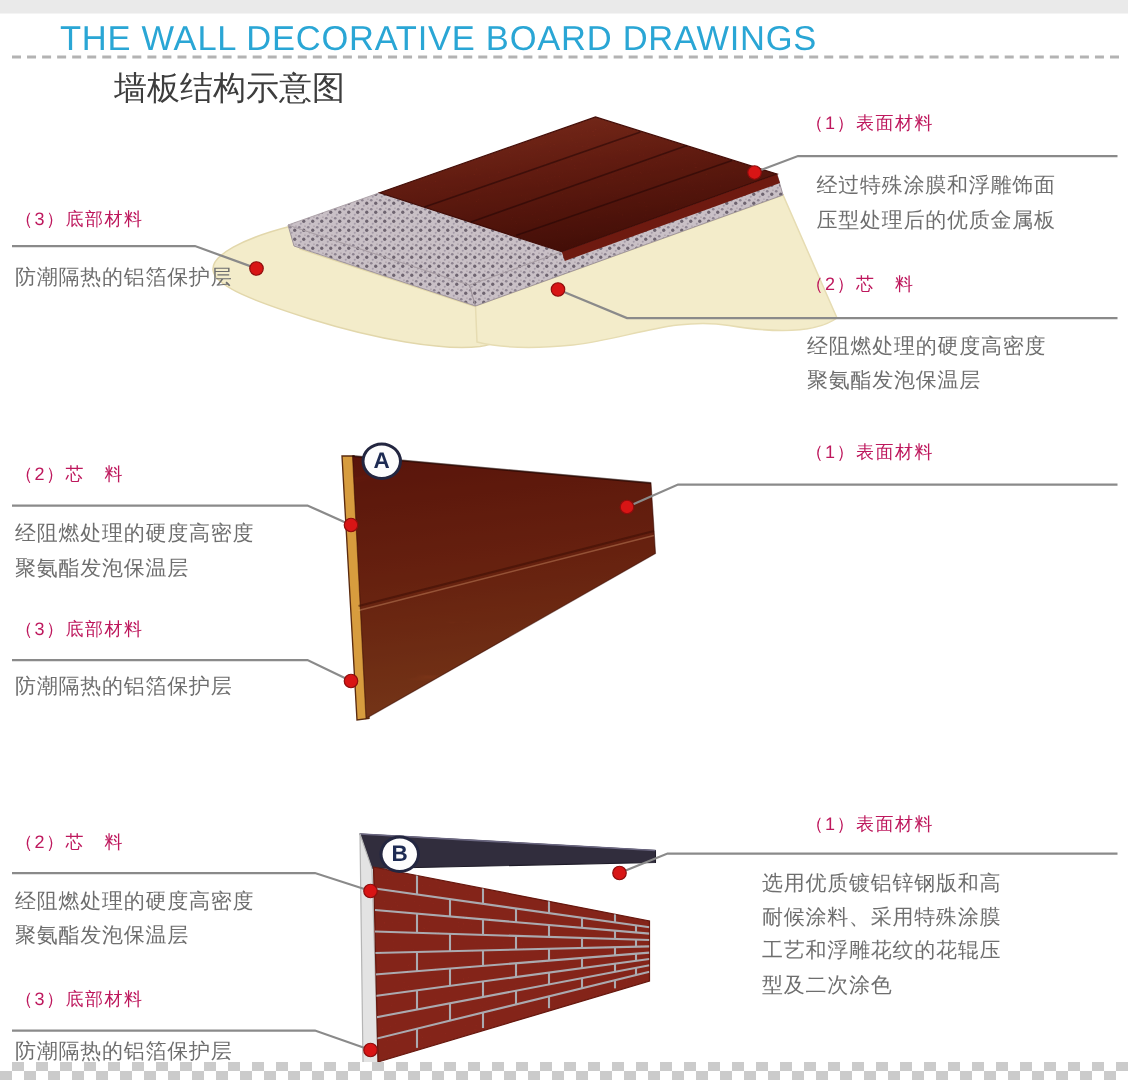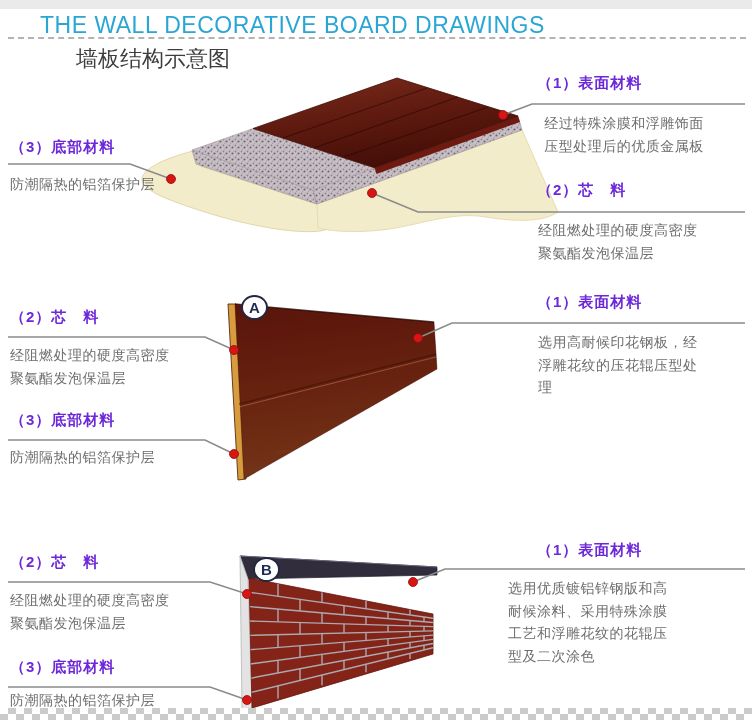--- a/index.html
+++ b/index.html
@@ -10,21 +10,21 @@
   }
   .abs{position:absolute;}
   .top-band{left:0;top:0;width:752px;height:9px;background:#eaeaea;}
   .page-title{
     left:40px;top:12px;font-size:23px;font-weight:normal;color:#2aa6d5;
     letter-spacing:0.5px;white-space:nowrap;
   }
   .title-dashes{left:8px;top:37px;width:738px;border-top:2px dashed #b3b3b3;}
   .page-subtitle{left:40px;top:44px;font-size:22px;font-weight:normal;color:#3d3d3d;margin-left:36px;}
   .lbl-title{
-    font-size:15px;font-weight:bold;color:#6d28d9;letter-spacing:1px;white-space:nowrap;
+    font-size:12px;font-weight:normal;color:#be185d;letter-spacing:1px;white-space:nowrap;
   }
   .lbl-desc{
     font-size:14px;color:#6e6e6e;line-height:1.62;letter-spacing:0.5px;
   }
   .badge{
     width:27px;height:25px;border-radius:50%;background:#fdfdfd;
     border:2px solid #232640;color:#1d2b53;font-weight:bold;font-size:15px;
     display:flex;align-items:center;justify-content:center;
     box-sizing:border-box;
   }
@@ -195,21 +195,20 @@
   <div class="abs lbl-title" style="left:537px;top:181px;">（2）芯　料</div>
   <div class="abs lbl-desc" style="left:538px;top:219px;width:172px;">经阻燃处理的硬度高密度聚氨酯发泡保温层</div>
   <div class="abs lbl-title" style="left:10px;top:138px;">（3）底部材料</div>
   <div class="abs lbl-desc" style="left:10px;top:173px;width:230px;">防潮隔热的铝箔保护层</div>
 
   <div class="abs lbl-title" style="left:10px;top:308px;">（2）芯　料</div>
   <div class="abs lbl-desc" style="left:10px;top:344px;width:172px;">经阻燃处理的硬度高密度聚氨酯发泡保温层</div>
   <div class="abs lbl-title" style="left:10px;top:411px;">（3）底部材料</div>
   <div class="abs lbl-desc" style="left:10px;top:446px;width:230px;">防潮隔热的铝箔保护层</div>
   <div class="abs lbl-title" style="left:537px;top:293px;">（1）表面材料</div>
-  <div class="abs lbl-desc" style="left:538px;top:331px;width:172px;">选用高耐候印花钢板，经浮雕花纹的压花辊压型处理</div>
 
   <div class="abs lbl-title" style="left:10px;top:553px;">（2）芯　料</div>
   <div class="abs lbl-desc" style="left:10px;top:589px;width:172px;">经阻燃处理的硬度高密度聚氨酯发泡保温层</div>
   <div class="abs lbl-title" style="left:10px;top:658px;">（3）底部材料</div>
   <div class="abs lbl-desc" style="left:10px;top:689px;width:230px;">防潮隔热的铝箔保护层</div>
   <div class="abs lbl-title" style="left:537px;top:541px;">（1）表面材料</div>
   <div class="abs lbl-desc" style="left:508px;top:577px;width:172px;">选用优质镀铝锌钢版和高耐候涂料、采用特殊涂膜工艺和浮雕花纹的花辊压型及二次涂色</div>
 
   <div class="abs checker"></div>
 </div>

